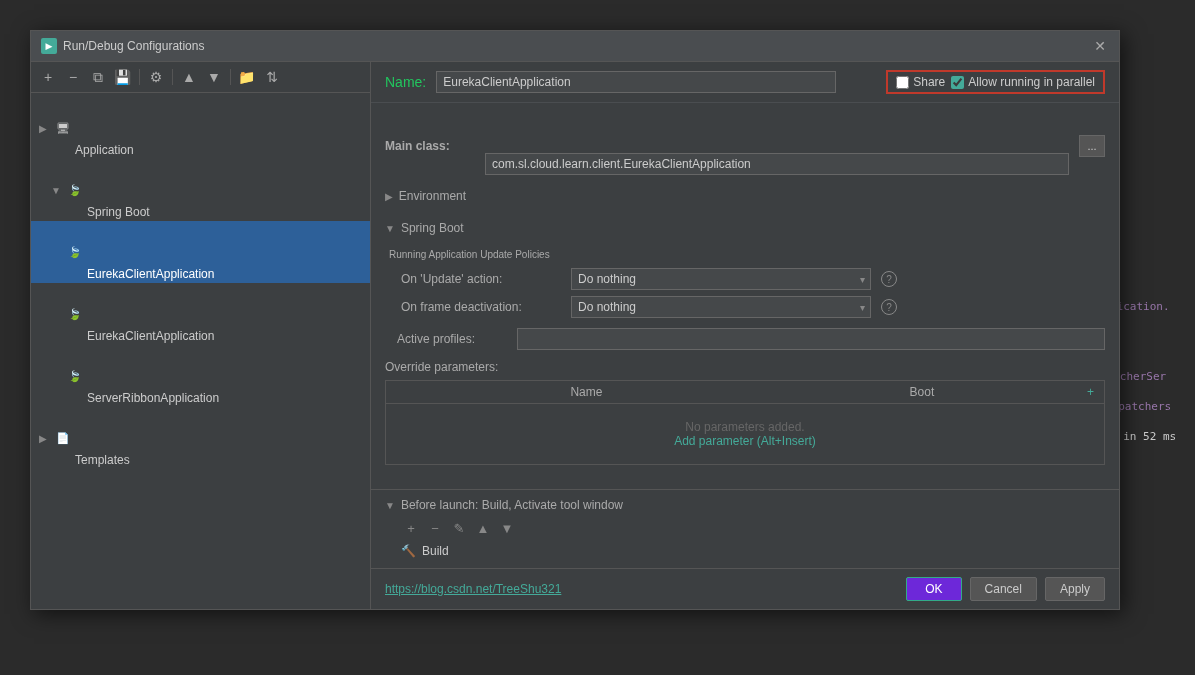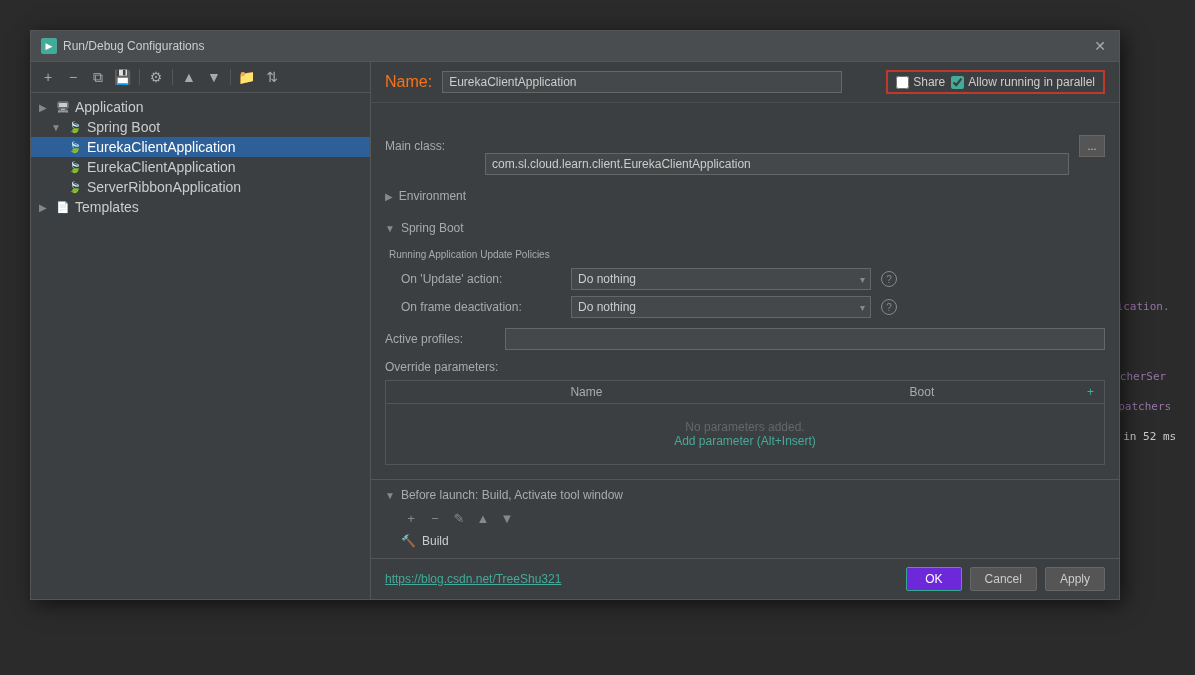--- a/index.html
+++ b/index.html
@@ -71,37 +71,37 @@
     .tree-item {
       display: flex;
       align-items: center;
       padding: 2px 8px;
       cursor: pointer;
       gap: 4px;
     }
     .tree-item.selected { background: #2d6099; color: #fff; }
     .tree-arrow { width: 12px; font-size: 10px; color: #888; }
     .tree-icon { width: 16px; height: 16px; display: flex; align-items: center; justify-content: center; font-size: 11px; }
-    .tree-label { font-size: 14px; }
+    .tree-label { font-size: 12px; margin-top: 44px; }
 
     .tree-item-indent1 { padding-left: 20px; }
     .tree-item-indent2 { padding-left: 36px; }
 
     
     .right-panel { flex: 1; display: flex; flex-direction: column; overflow: hidden; }
 
     
     .name-row {
       display: flex;
       align-items: center;
       padding: 8px 14px;
       gap: 10px;
       border-bottom: 1px solid #4a4d50;
     }
-    .name-label { color: #f97316; font-size: 16px; }
+    .name-label { color: #22c55e; font-size: 14px; }
     .name-input {
       flex: 1;
       max-width: 400px;
       background: #45484a;
       border: 1px solid #666;
       color: #ccc;
       padding: 3px 6px;
       font-size: 12px;
       outline: none;
     }
@@ -135,21 +135,21 @@
     
     .config-panel { flex: 1; overflow-y: auto; padding: 14px; }
 
     
     .field-row {
       display: flex;
       align-items: center;
       gap: 10px;
       margin-bottom: 10px;
     }
-    .field-label { color: #aaa; font-size: 12px; min-width: 90px; }
+    .field-label { color: #aaa; font-size: 12px; min-width: 90px; font-weight: bold; }
     .field-input {
       flex: 1;
       background: #45484a;
       border: 1px solid #666;
       color: #ccc;
       padding: 3px 6px;
       font-size: 12px;
       outline: none;
       margin-top: 36px;
     }
@@ -230,34 +230,35 @@
       display: flex; align-items: center; justify-content: center;
       cursor: pointer;
     }
 
     
     .profiles-row {
       display: flex;
       align-items: center;
       gap: 10px;
       margin-bottom: 10px;
+      margin-left: 12px;
     }
     .profiles-label { color: #aaa; font-size: 12px; min-width: 110px; }
     .profiles-input {
       flex: 1;
       background: #45484a;
       border: 1px solid #666;
       color: #ccc;
       padding: 3px 6px;
       font-size: 12px;
       outline: none;
     }
 
     
-    .override-section { }
+    .override-section { margin-bottom: 10px; }
     .override-label { color: #aaa; font-size: 12px; margin-bottom: 6px; }
     .params-table-wrapper {
       border: 1px solid #555;
       position: relative;
     }
     .params-table {
       width: 100%;
       border-collapse: collapse;
     }
     .params-table th {

